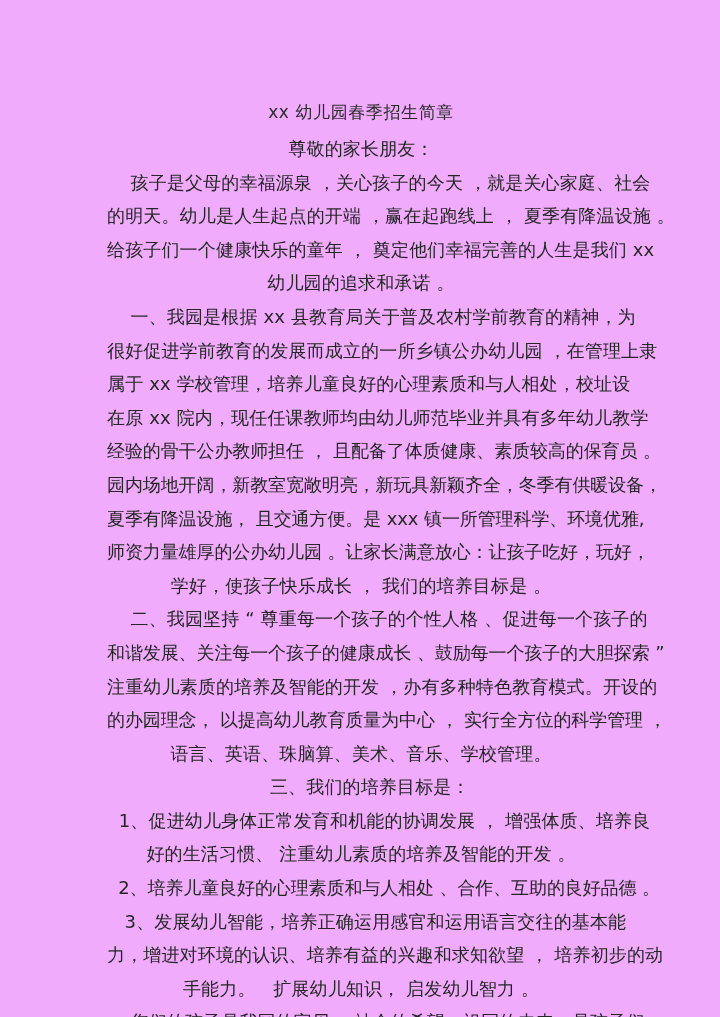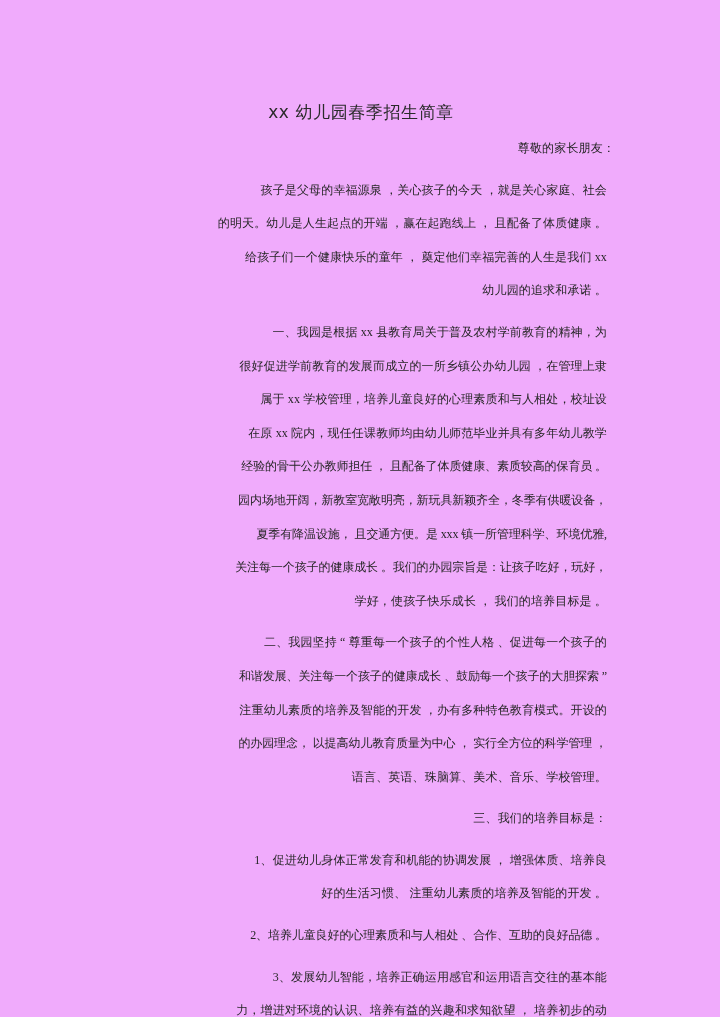--- a/index.html
+++ b/index.html
@@ -29,63 +29,62 @@
     text-align: center;
     font-size: 17px;
     line-height: 33px;
     color: #2b2b2b;
     letter-spacing: 0.6px;
     white-space: pre;
     margin: 0 0 3px 0;
     font-weight: 400;
   }
   .para {
-    margin: 8px;
-    font-family: Liberation Serif, serif;
+    margin: 0;
   }
   .line {
-    font-size: 12px;
+    font-size: 18px;
     line-height: 33.6px;
     color: #262626;
     letter-spacing: 0.15px;
     white-space: pre;
-    text-align: right;
+    text-align: center;
     font-weight: 400;
     -webkit-font-smoothing: antialiased;
   }
   .line.tight {
     letter-spacing: -0.1px;
   }
 </style>
 </head>
 <body>
 
 <div class="page">
   <div class="doc-body">
 
     <h1 class="doc-title">xx 幼儿园春季招生简章</h1>
 
     <div class="line">尊敬的家长朋友：</div>
 
     <div class="para">
       <div class="line">    孩子是父母的幸福源泉 ，关心孩子的今天 ，就是关心家庭、社会</div>
-      <div class="line">的明天。幼儿是人生起点的开端 ，赢在起跑线上 ， 且配备了体质健康 。</div>
+      <div class="line">的明天。幼儿是人生起点的开端 ，赢在起跑线上 ， 夏季有降温设施 。</div>
       <div class="line">给孩子们一个健康快乐的童年 ， 奠定他们幸福完善的人生是我们 xx</div>
       <div class="line">幼儿园的追求和承诺 。</div>
     </div>
 
     <div class="para">
       <div class="line">    一、我园是根据 xx 县教育局关于普及农村学前教育的精神，为</div>
       <div class="line">很好促进学前教育的发展而成立的一所乡镇公办幼儿园 ，在管理上隶</div>
       <div class="line">属于 xx 学校管理，培养儿童良好的心理素质和与人相处，校址设</div>
       <div class="line">在原 xx 院内，现任任课教师均由幼儿师范毕业并具有多年幼儿教学</div>
       <div class="line tight">经验的骨干公办教师担任 ， 且配备了体质健康、素质较高的保育员 。</div>
       <div class="line tight">园内场地开阔，新教室宽敞明亮，新玩具新颖齐全，冬季有供暖设备，</div>
       <div class="line tight">夏季有降温设施， 且交通方便。是 xxx 镇一所管理科学、环境优雅,</div>
-      <div class="line tight">关注每一个孩子的健康成长 。我们的办园宗旨是：让孩子吃好，玩好，</div>
+      <div class="line tight">师资力量雄厚的公办幼儿园 。让家长满意放心：让孩子吃好，玩好，</div>
       <div class="line">学好，使孩子快乐成长 ， 我们的培养目标是 。</div>
     </div>
 
     <div class="para">
       <div class="line">    二、我园坚持 “ 尊重每一个孩子的个性人格 、促进每一个孩子的</div>
       <div class="line tight">和谐发展、关注每一个孩子的健康成长 、鼓励每一个孩子的大胆探索 ”</div>
       <div class="line">注重幼儿素质的培养及智能的开发 ，办有多种特色教育模式。开设的</div>
       <div class="line tight">的办园理念， 以提高幼儿教育质量为中心 ， 实行全方位的科学管理 ，</div>
       <div class="line">语言、英语、珠脑算、美术、音乐、学校管理。</div>
     </div>

